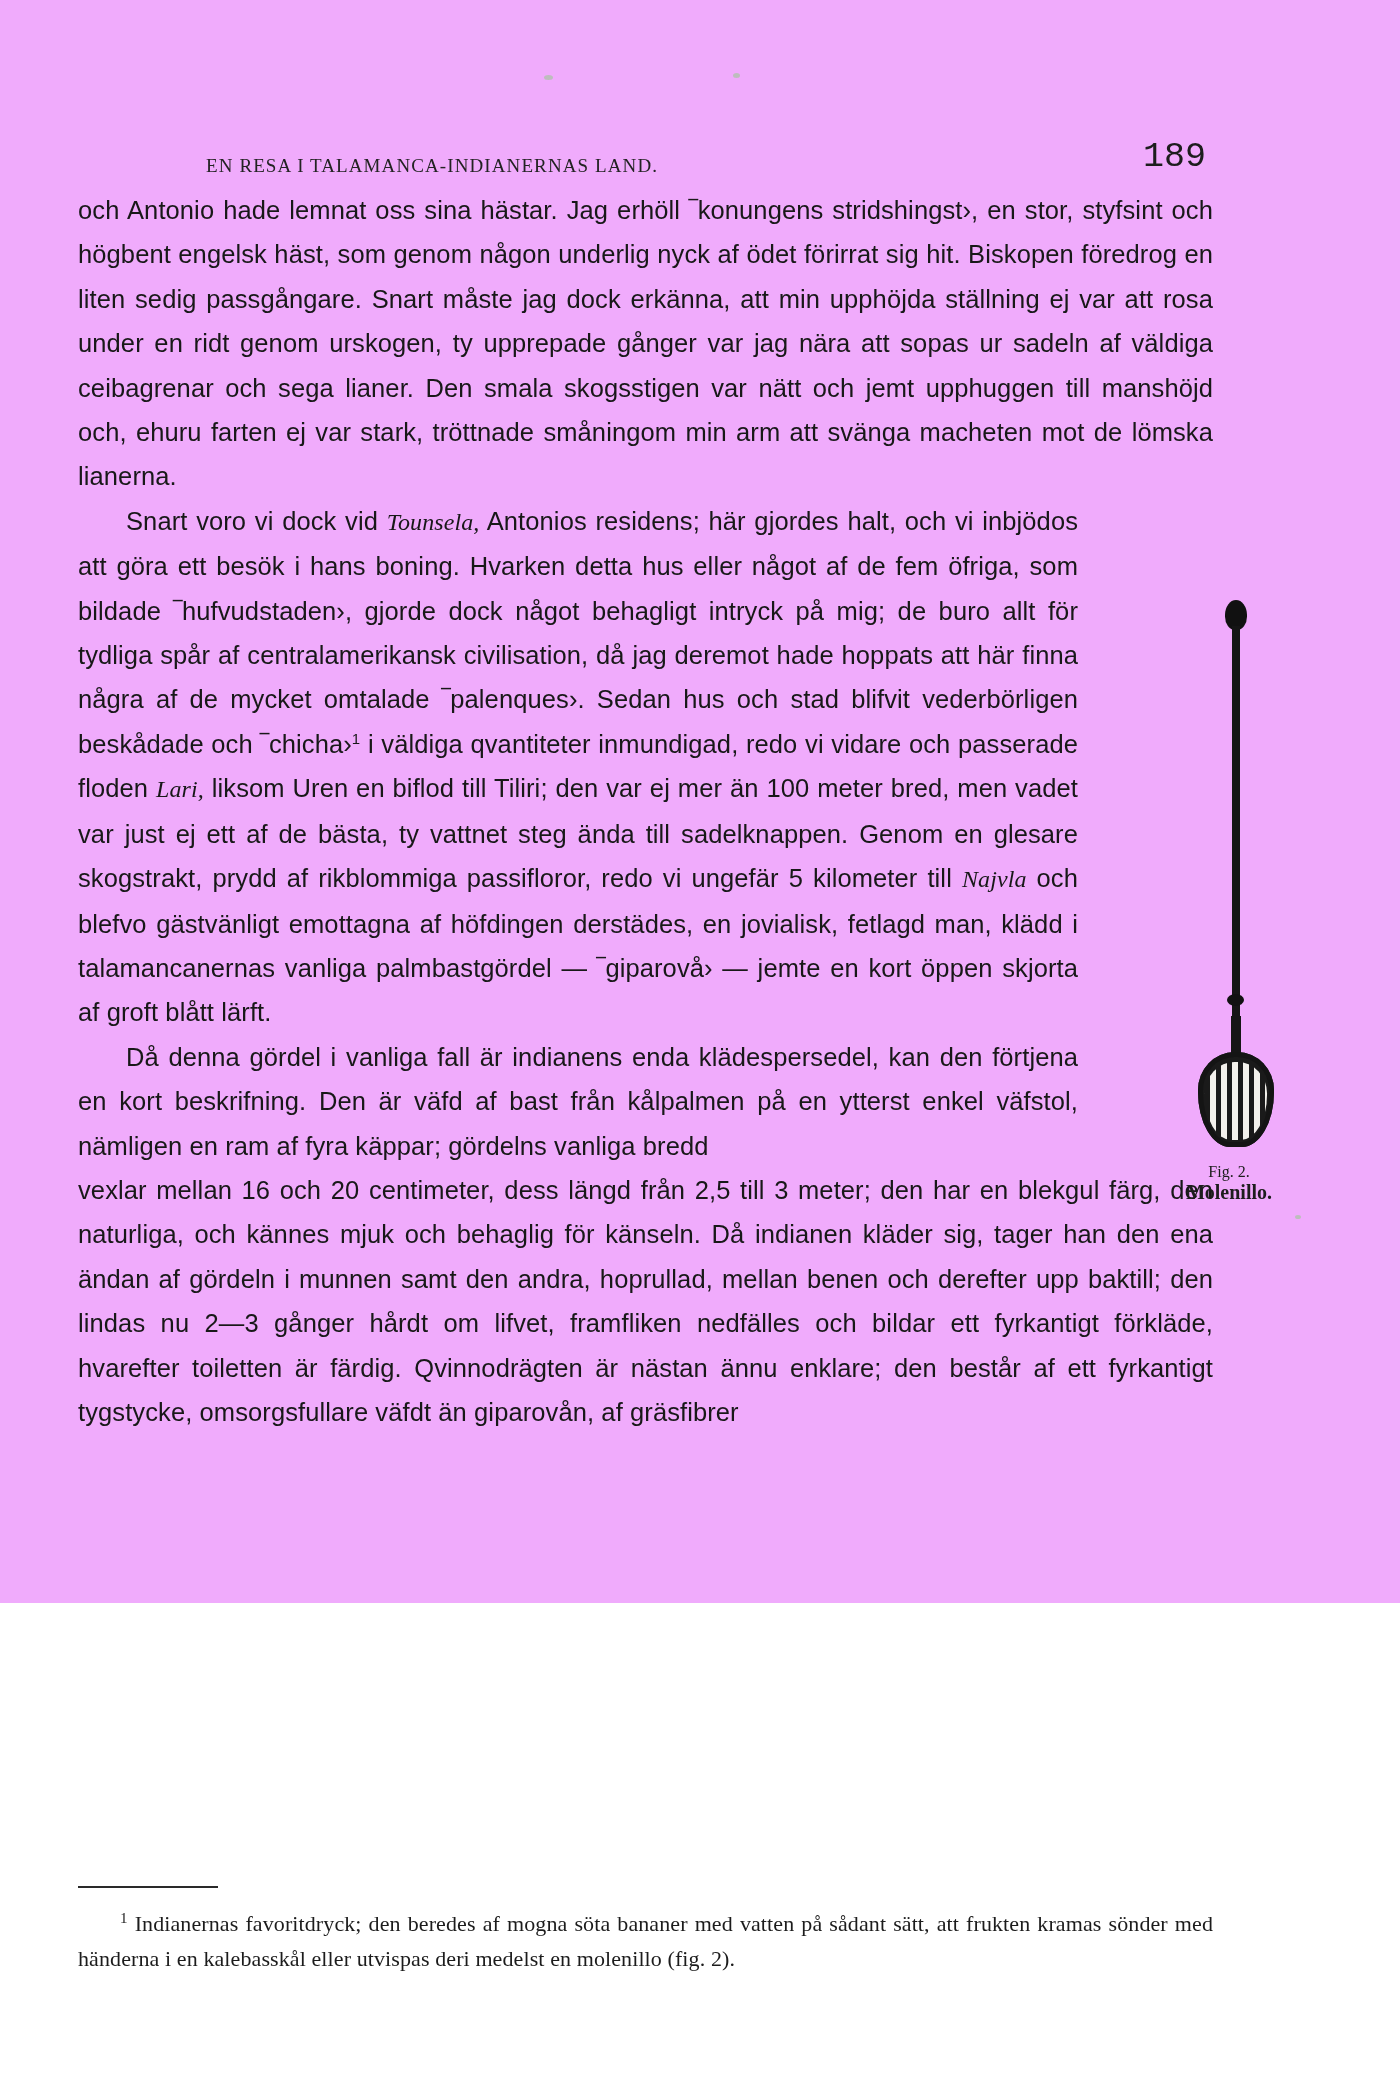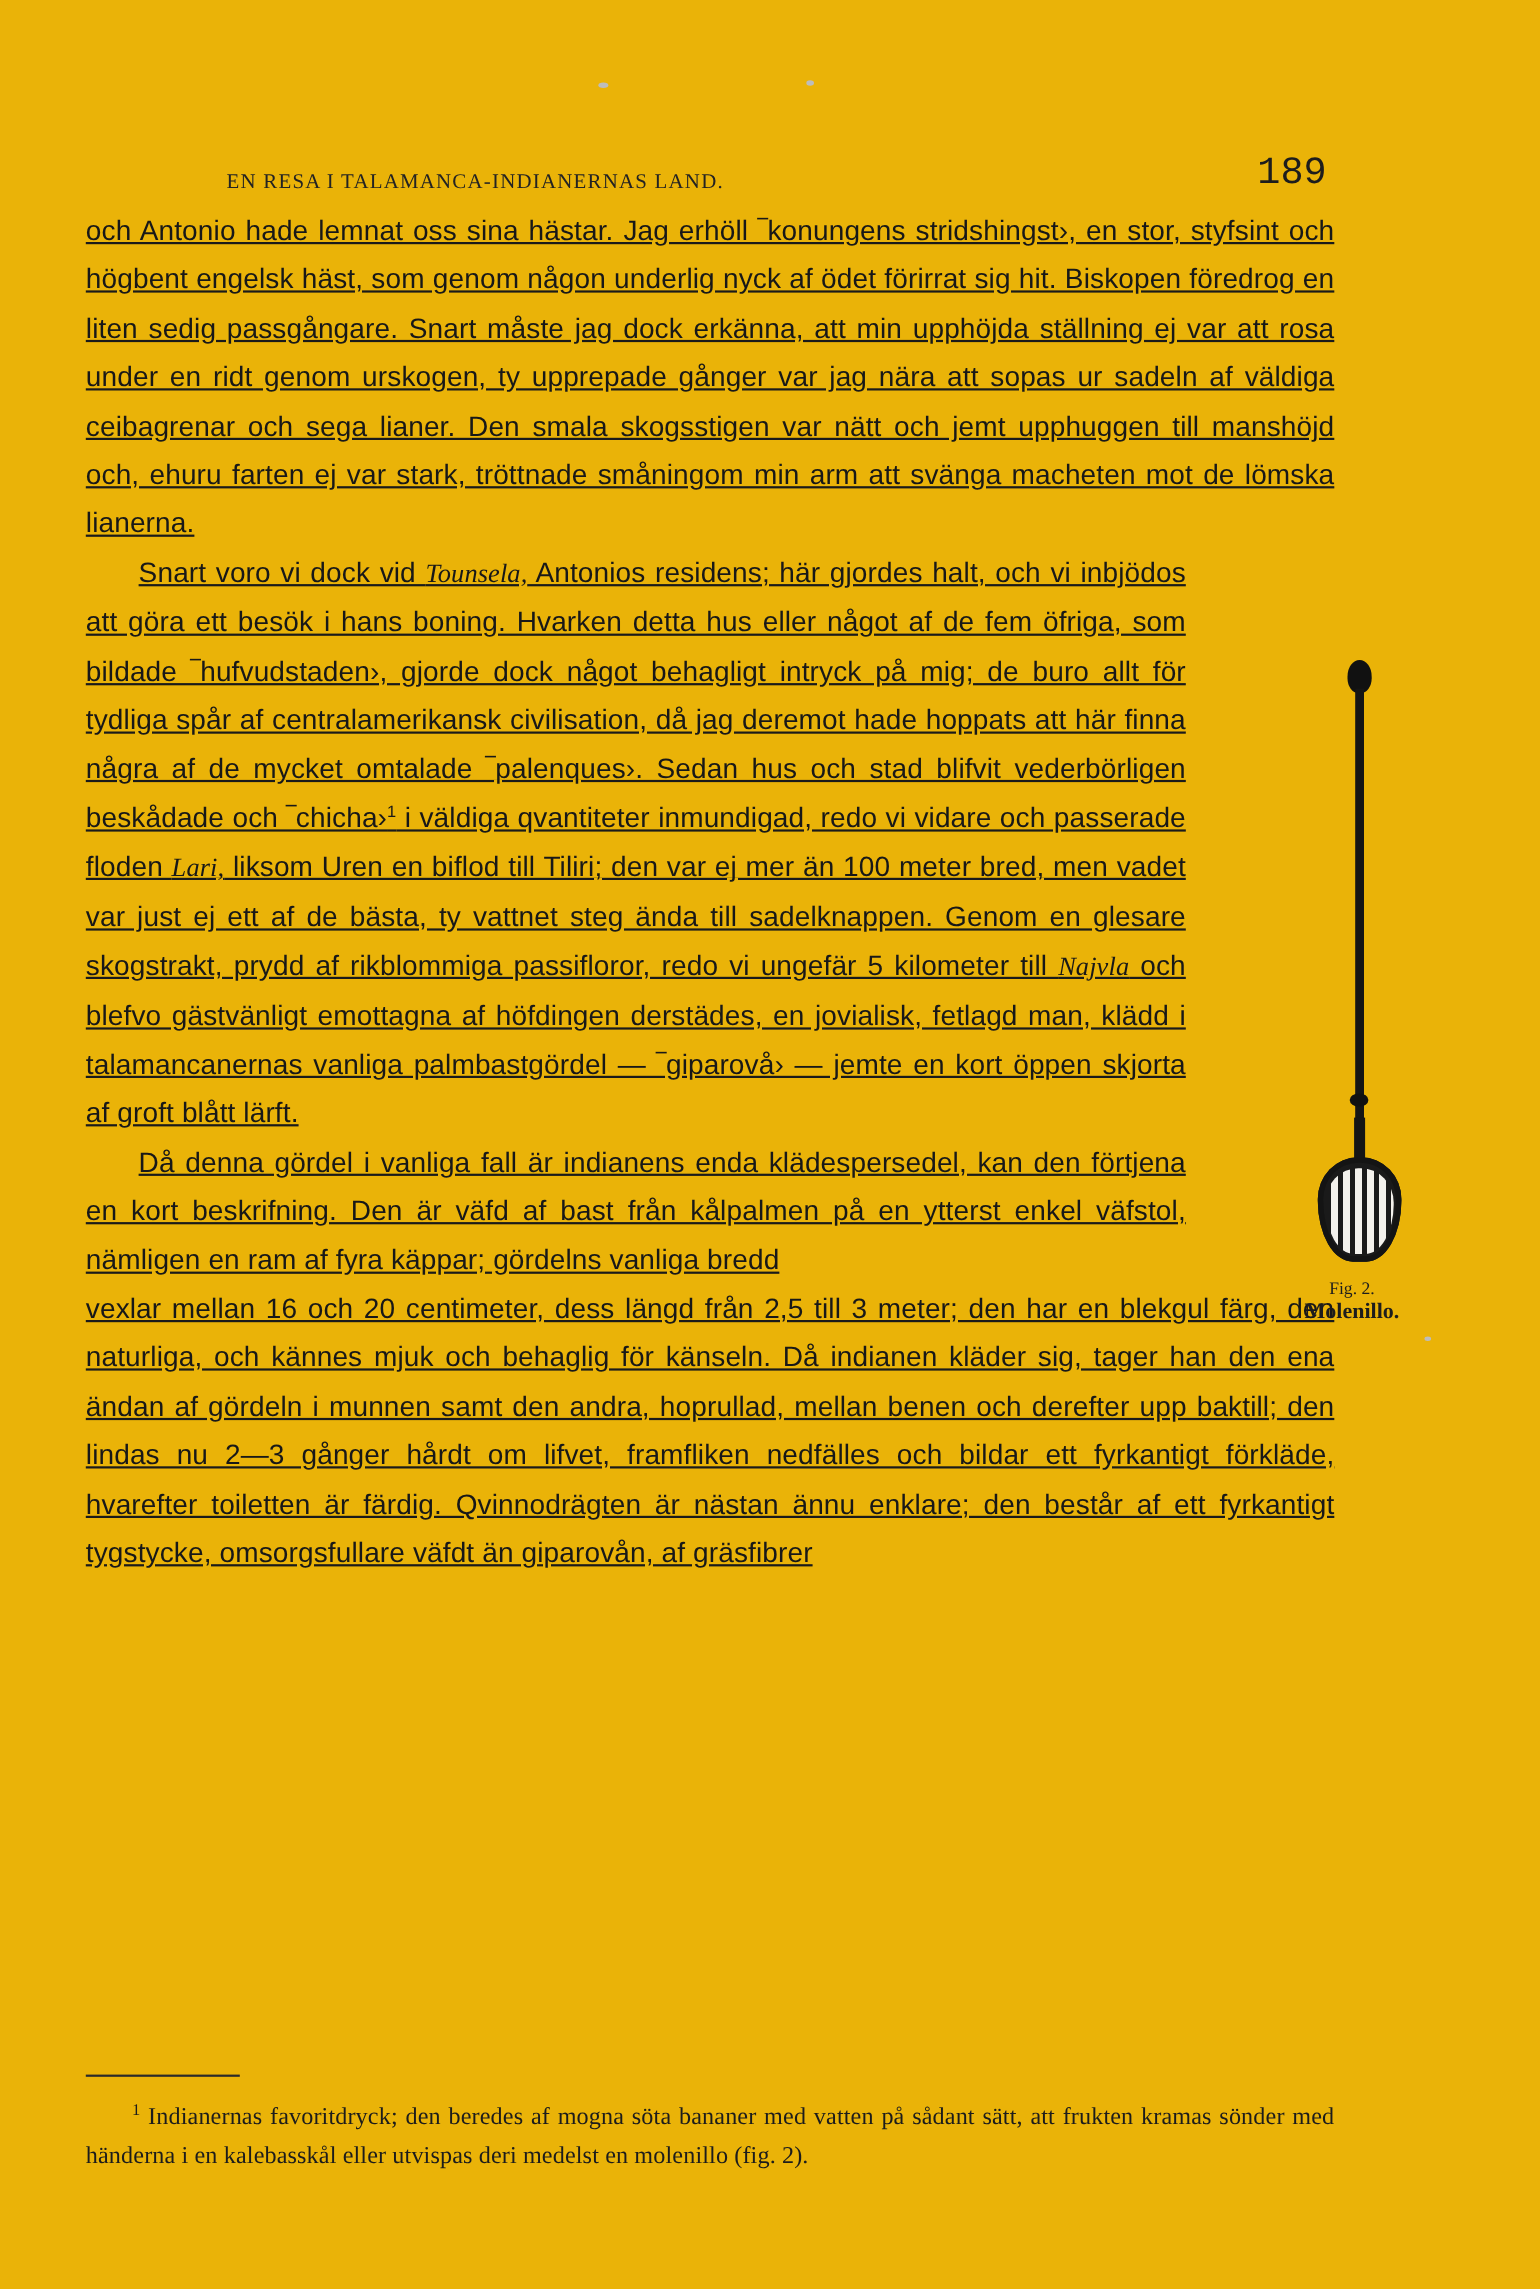--- a/index.html
+++ b/index.html
@@ -12,22 +12,22 @@
     height: 2081px;
     font-family: "Liberation Sans", sans-serif;
     color: #1a1a1a;
     position: relative;
     overflow: hidden;
   }
   .page {
     position: absolute;
     left: 0; top: 0;
     width: 1400px;
-    height: 2081px;
-    background: #eab308;
+    height: 1603px;
+    background: #f0abfc;
   }
   
   .scan-dot {
     position: absolute;
     background: #bdbdbd;
     border-radius: 50%;
   }
   .scan-dot.d1 { left: 544px; top: 75px; width: 9px; height: 5px; }
   .scan-dot.d2 { left: 733px; top: 73px; width: 7px; height: 5px; }
   .scan-dot.d3 { left: 1295px; top: 1215px; width: 6px; height: 4px; }
@@ -54,21 +54,20 @@
     color: #1d1d1d;
     line-height: 1;
     padding-bottom: 2px;
   }
 
   .body-col {
     position: absolute;
     left: 78px;
     top: 188px;
     width: 1135px;
-    text-decoration: underline;
   }
   p {
     margin: 0;
     font-family: "Liberation Sans", sans-serif;
     font-size: 25.5px;
     line-height: 44.4px;
     text-align: justify;
     color: #181818;
     letter-spacing: 0.1px;
   }

